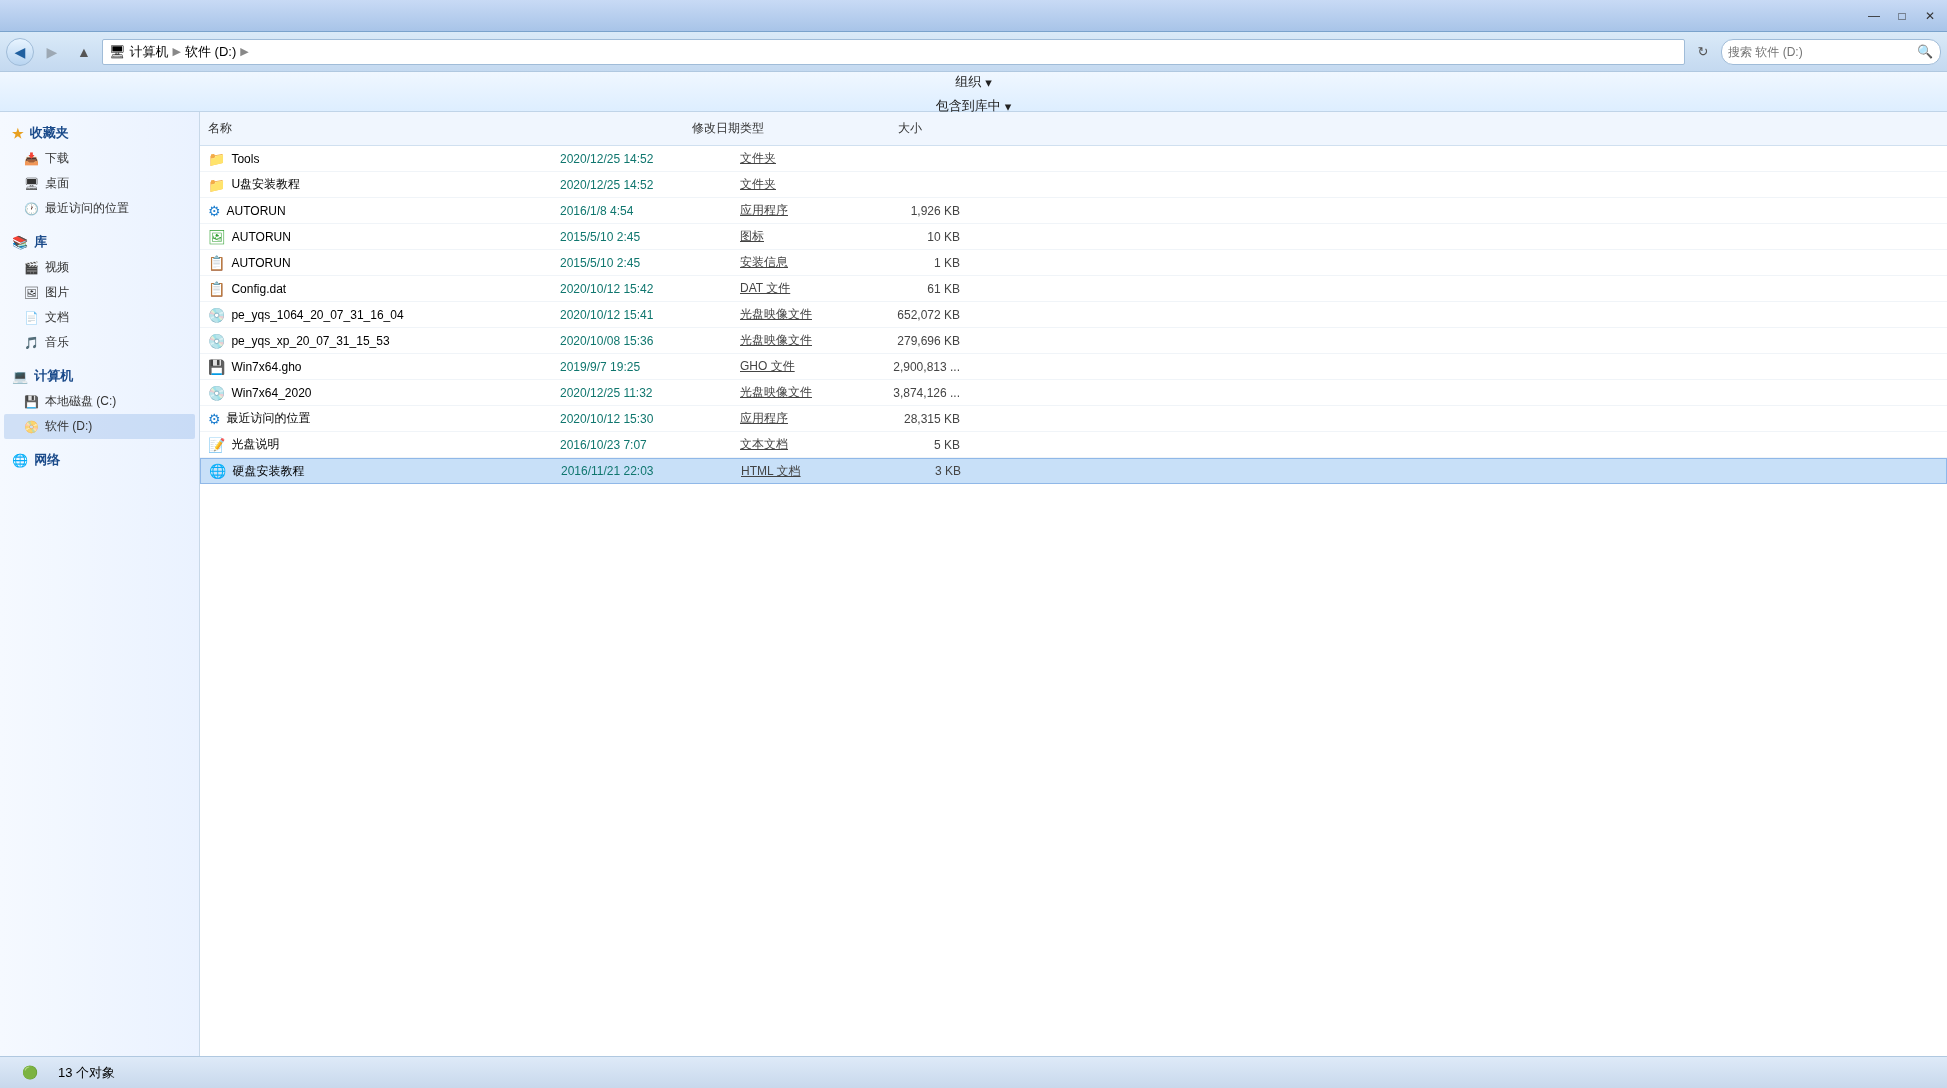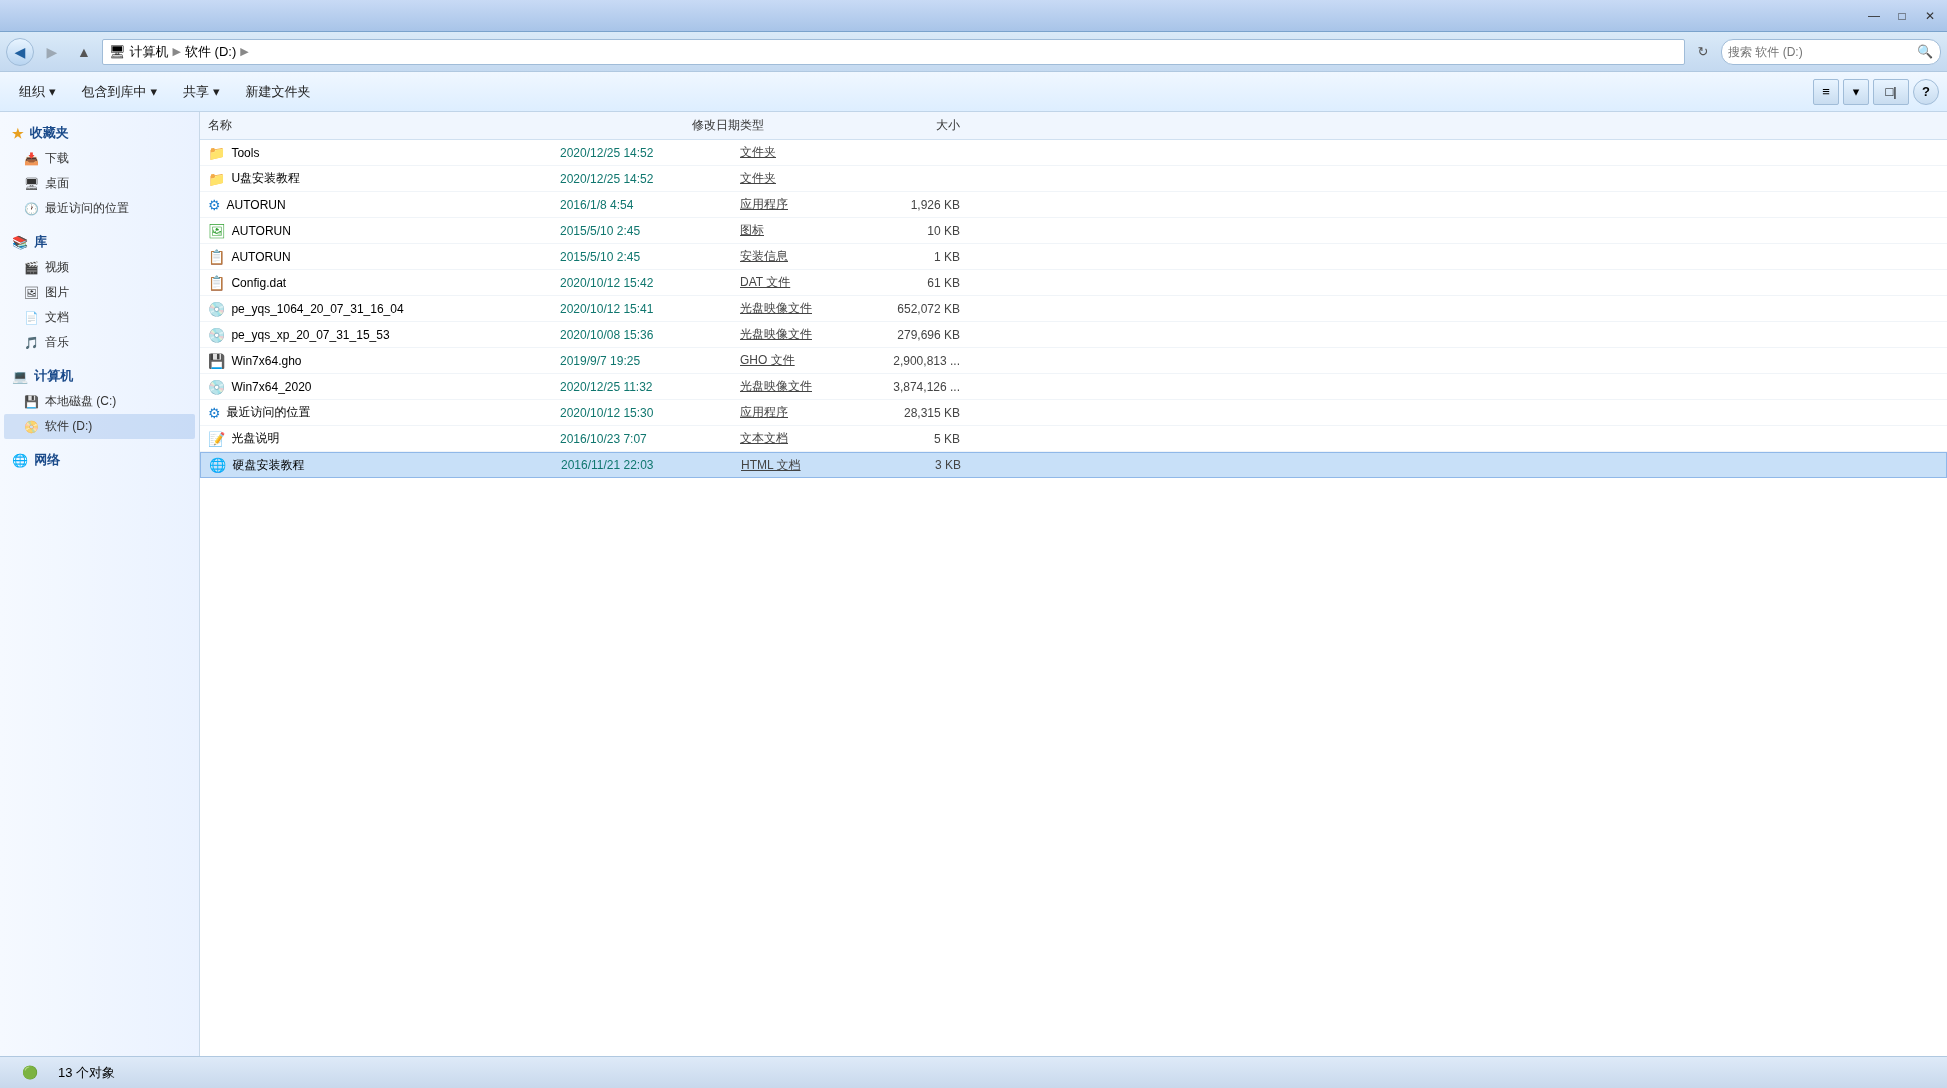--- a/index.html
+++ b/index.html
@@ -98,23 +98,24 @@
       cursor: pointer;
       color: #555;
     }
 
     
     .toolbar {
       height: 40px;
       background: linear-gradient(to bottom, #f0f7ff 0%, #ddeeff 100%);
       display: flex;
       align-items: center;
-      padding: 0 8px;
+      padding: 0 23px;
       border-bottom: 1px solid #c0d4e8;
       gap: 4px;
+      flex-direction: column;
     }
     .toolbar-btn {
       height: 28px;
       padding: 0 10px;
       display: flex;
       align-items: center;
       gap: 4px;
       cursor: pointer;
       border: 1px solid transparent;
       border-radius: 2px;
@@ -176,31 +177,31 @@
     
     .content {
       flex: 1;
       display: flex;
       flex-direction: column;
       background: #fff;
     }
     .column-header {
       display: flex;
       align-items: center;
-      height: 28px;
+      height: 34px;
       background: #f0f6fe;
       border-bottom: 1px solid #d0e0f0;
       font-size: 12px;
       color: #333;
       font-weight: normal;
     }
     .col-name { width: 360px; padding-left: 8px; flex-shrink: 0; }
     .col-date { width: 180px; flex-shrink: 0; text-align: right; }
     .col-type { width: 120px; flex-shrink: 0; }
-    .col-size { width: 120px; flex-shrink: 0; text-align: right; padding-right: 20px; }
+    .col-size { width: 120px; flex-shrink: 0; text-align: center; padding-right: 20px; }
 
     .file-list { flex: 1; overflow-y: auto; }
     .file-row {
       display: flex;
       align-items: center;
       height: 26px;
       border-bottom: 1px solid #f0f4f8;
       font-size: 12px;
       cursor: pointer;
     }

